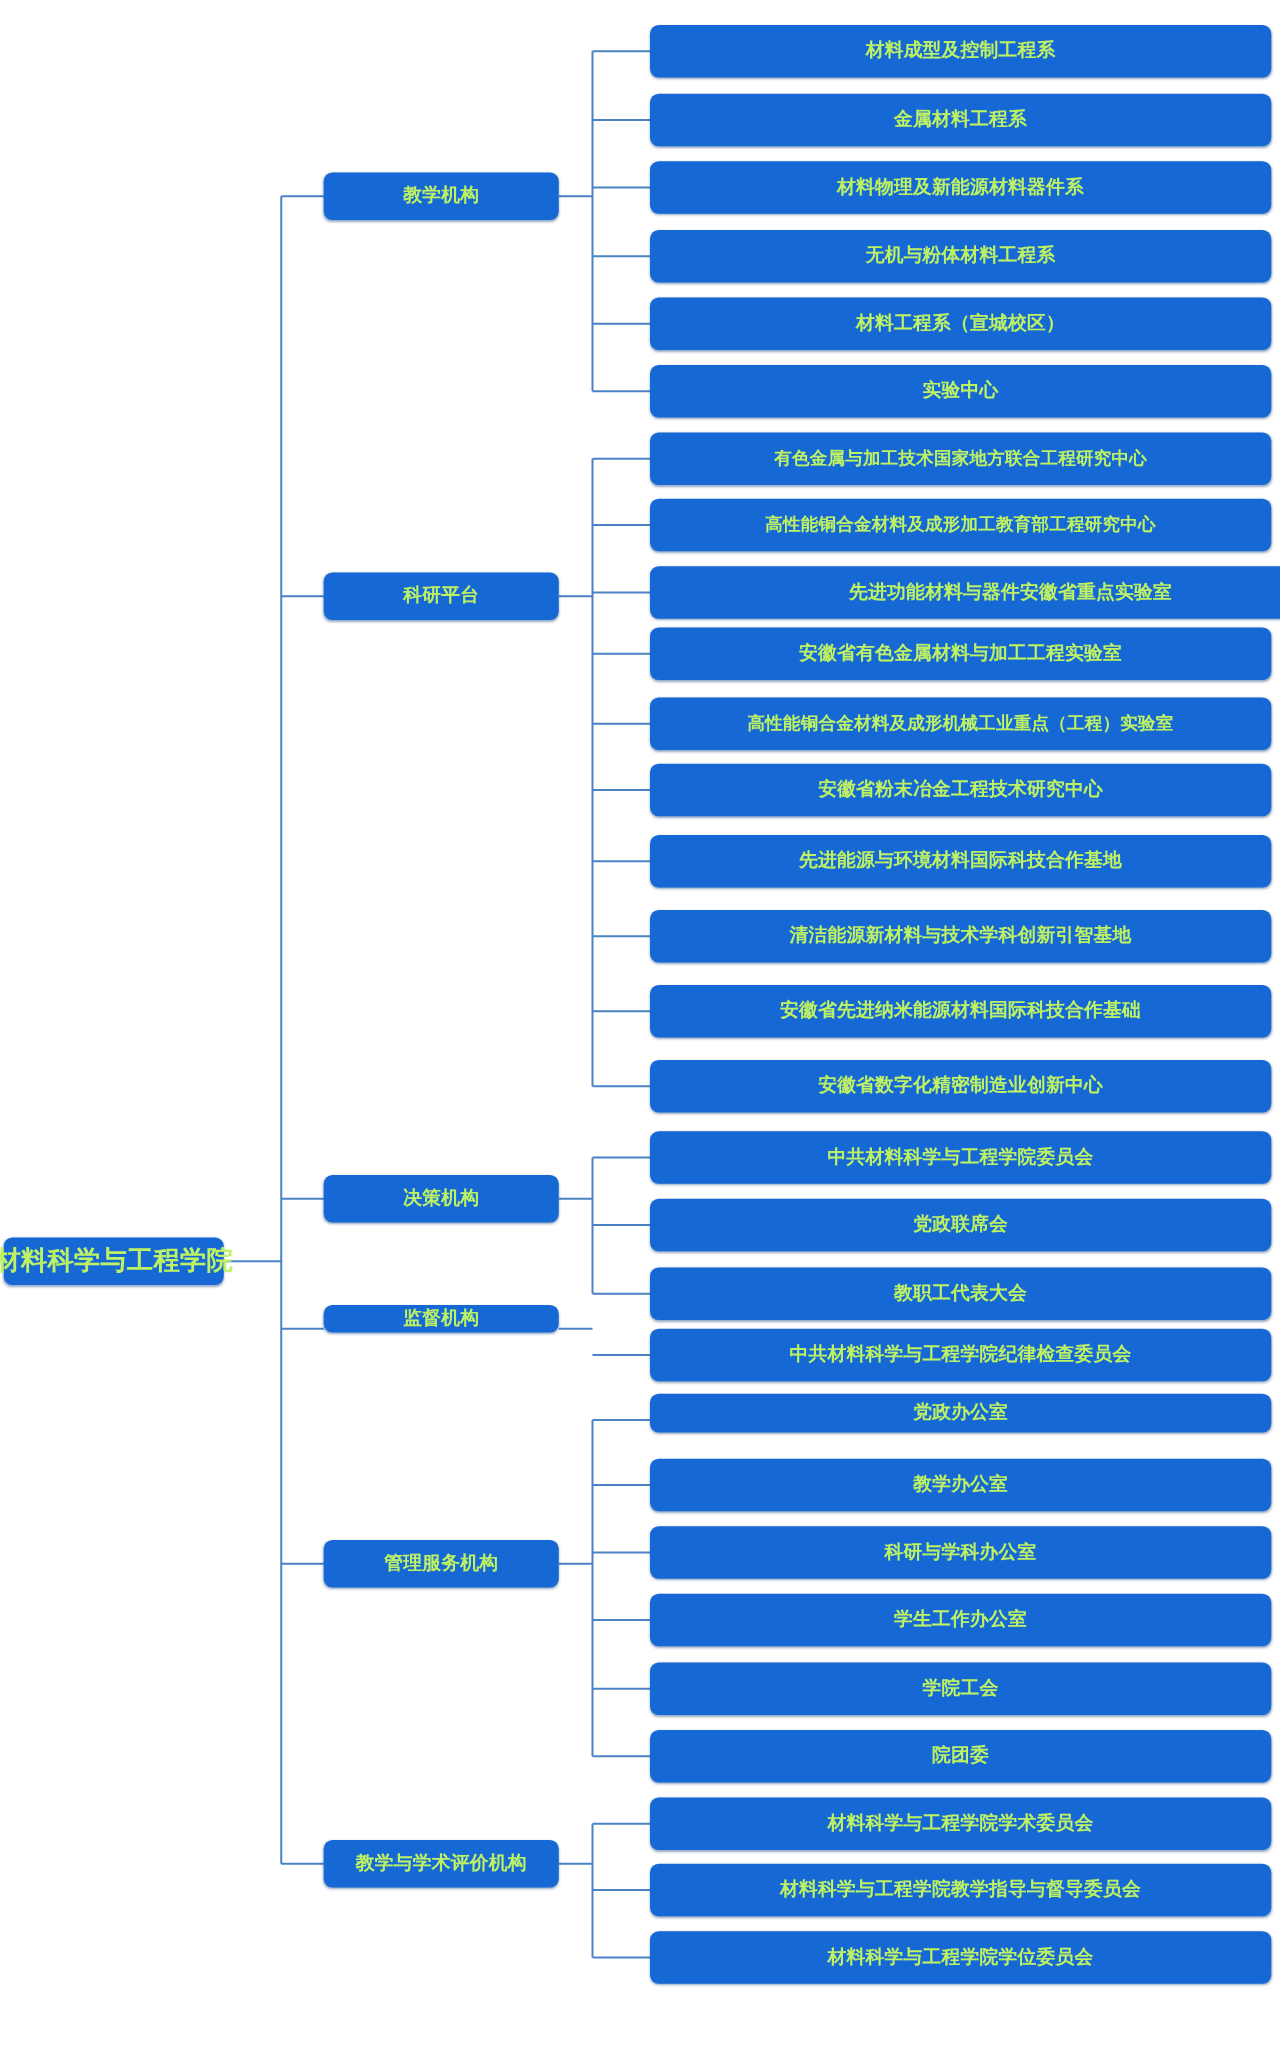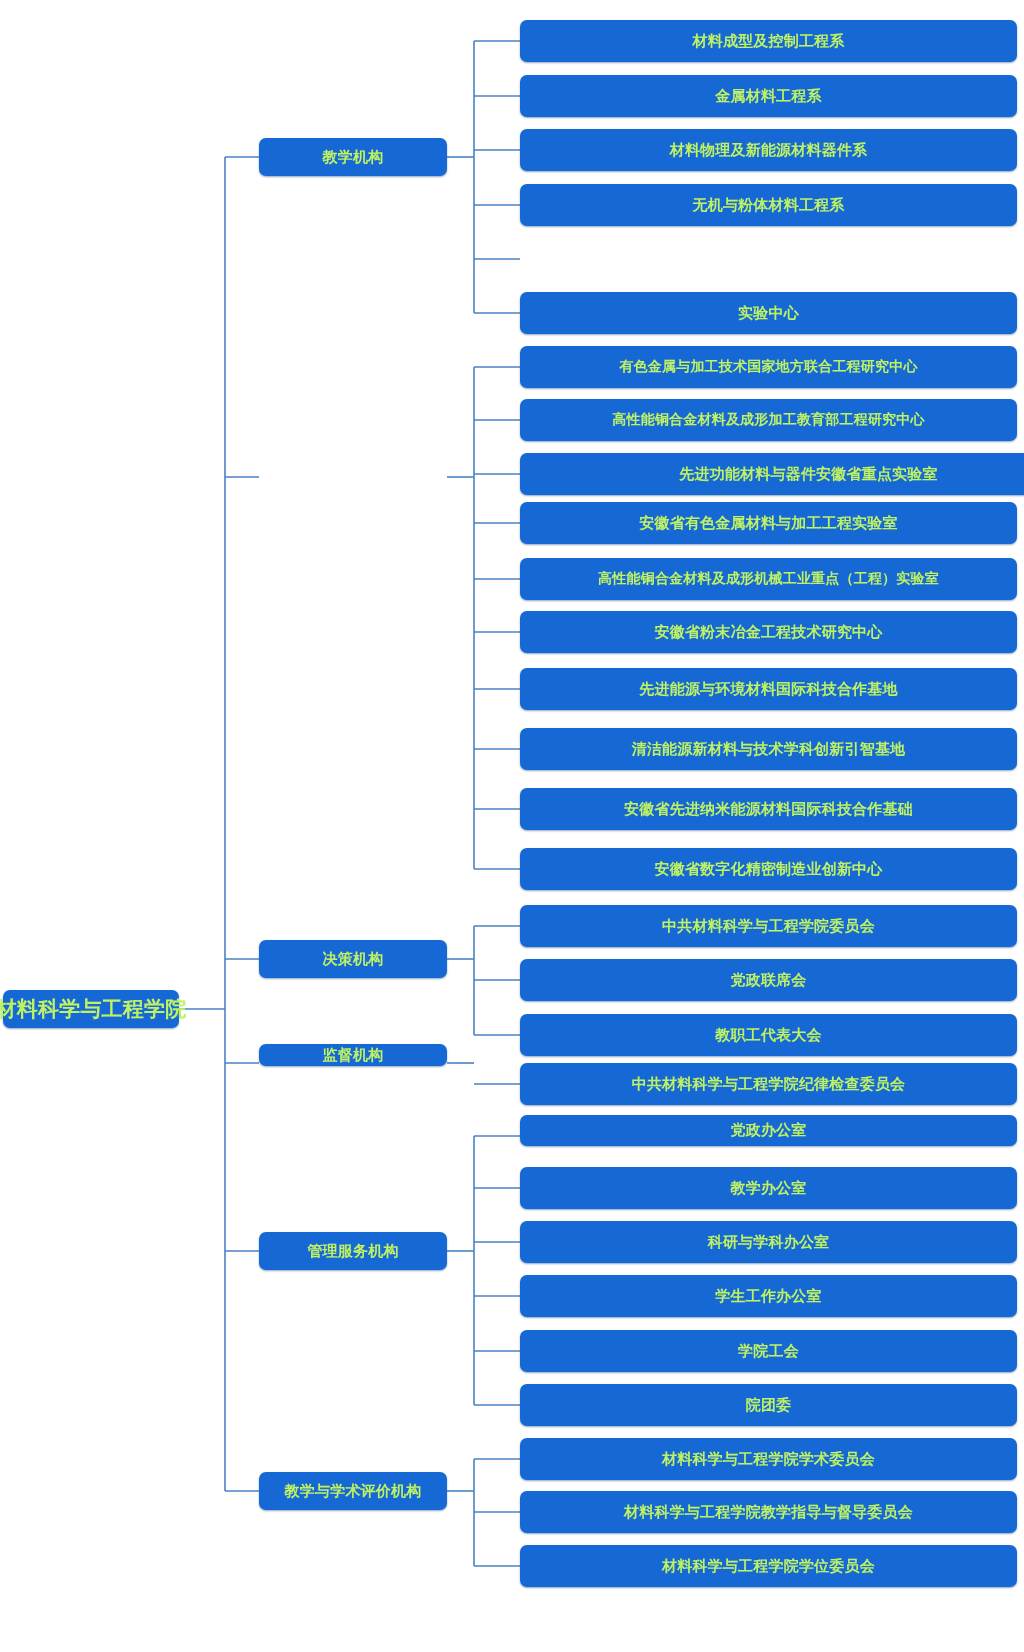--- a/index.html
+++ b/index.html
@@ -100,21 +100,23 @@
       <path d="M 474 1459 H 520" fill="none" stroke="#4a82c4" stroke-width="1.6"></path>
       <path d="M 474 1512 H 520" fill="none" stroke="#4a82c4" stroke-width="1.6"></path>
       <path d="M 474 1566 H 520" fill="none" stroke="#4a82c4" stroke-width="1.6"></path>
     </svg>
 <div class="node root" style="left: 3px; top: 990px; width: 176px; height: 38px;">材料科学与工程学院</div>
     <div class="node branch" style="left: 259px; top: 138px; width: 188px; height: 38px;">教学机构</div>
     <div class="node leaf" style="left: 520px; top: 20px; width: 497px; height: 42px;">材料成型及控制工程系</div>
     <div class="node leaf" style="left: 520px; top: 75px; width: 497px; height: 42px;">金属材料工程系</div>
     <div class="node leaf" style="left: 520px; top: 129px; width: 497px; height: 42px;">材料物理及新能源材料器件系</div>
     <div class="node leaf" style="left: 520px; top: 184px; width: 497px; height: 42px;">无机与粉体材料工程系</div>
+    <div class="node leaf" style="left: 520px; top: 238px; width: 497px; height: 42px;">材料工程系（宣城校区）</div>
     <div class="node leaf" style="left: 520px; top: 292px; width: 497px; height: 42px;">实验中心</div>
+    <div class="node branch" style="left: 259px; top: 458px; width: 188px; height: 38px;">科研平台</div>
     <div class="node leaf small" style="left: 520px; top: 346px; width: 497px; height: 42px;">有色金属与加工技术国家地方联合工程研究中心</div>
     <div class="node leaf small" style="left: 520px; top: 399px; width: 497px; height: 42px;">高性能铜合金材料及成形加工教育部工程研究中心</div>
     <div class="node leaf" style="left: 520px; top: 453px; width: 577px; height: 42px;">先进功能材料与器件安徽省重点实验室</div>
     <div class="node leaf" style="left: 520px; top: 502px; width: 497px; height: 42px;">安徽省有色金属材料与加工工程实验室</div>
     <div class="node leaf small" style="left: 520px; top: 558px; width: 497px; height: 42px;">高性能铜合金材料及成形机械工业重点（工程）实验室</div>
     <div class="node leaf" style="left: 520px; top: 611px; width: 497px; height: 42px;">安徽省粉末冶金工程技术研究中心</div>
     <div class="node leaf" style="left: 520px; top: 668px; width: 497px; height: 42px;">先进能源与环境材料国际科技合作基地</div>
     <div class="node leaf" style="left: 520px; top: 728px; width: 497px; height: 42px;">清洁能源新材料与技术学科创新引智基地</div>
     <div class="node leaf" style="left: 520px; top: 788px; width: 497px; height: 42px;">安徽省先进纳米能源材料国际科技合作基础</div>
     <div class="node leaf" style="left: 520px; top: 848px; width: 497px; height: 42px;">安徽省数字化精密制造业创新中心</div>

